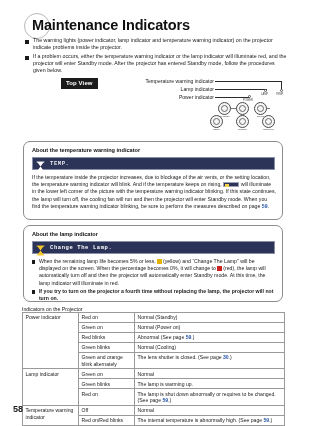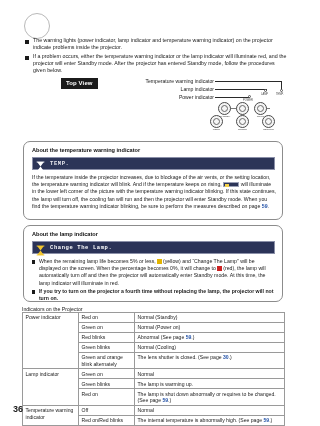--- a/index.html
+++ b/index.html
@@ -316,20 +316,21 @@
     color: #1a1a1a;
   }
 </style>
 </head>
 <body>
 
 <div class="page">
 
   <div class="title-wrap">
     <div class="title-arc"></div>
+    <div class="page-title">Maintenance Indicators</div>
   </div>
 
   <div class="intro">
     <div class="bullet-row">
       <span class="sq"></span>
       <span class="bullet-text">The warning lights (power indicator, lamp indicator and temperature warning indicator) on the projector indicate problems inside the projector.</span>
     </div>
     <div class="bullet-row">
       <span class="sq"></span>
       <span class="bullet-text">If a problem occurs, either the temperature warning indicator or the lamp indicator will illuminate red, and the projector will enter Standby mode. After the projector has entered Standby mode, follow the procedures given below.</span>
@@ -487,15 +488,15 @@
         <td>Off</td>
         <td>Normal</td>
       </tr>
       <tr>
         <td>Red on/Red blinks</td>
         <td><span>The internal temperature is abnormally high. (See page </span><span class="pg">59</span><span>.)</span></td>
       </tr>
     </tbody>
   </table>
 
-  <div class="folio">36</div>
+  <div class="folio">58</div>
 
 </div>
 
 </body></html>

